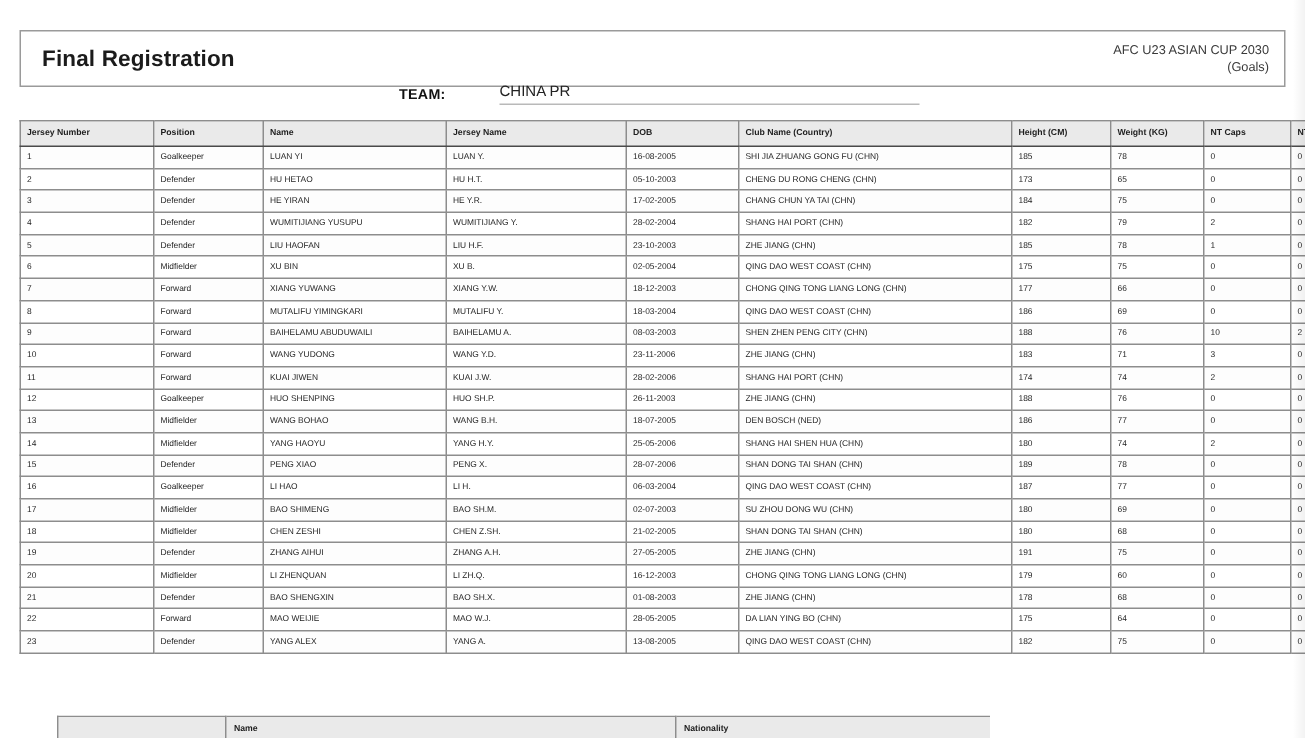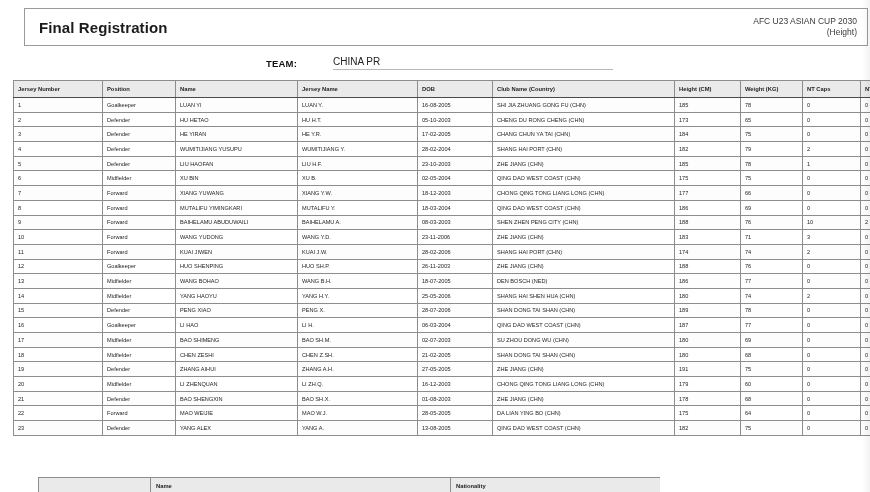--- a/index.html
+++ b/index.html
@@ -15,30 +15,29 @@
     width: 870px;
     height: 492px;
     background: #ffffff;
     padding: 0;
   }
 
   
   .title-bar {
     position: absolute;
     left: 13px;
-    top: 8px;
+    top: 20px;
     width: 844px;
     height: 38px;
     border: 1px solid #9a9a9a;
     background: #ffffff;
     display: flex;
     align-items: center;
     justify-content: space-between;
     padding: 0 10px 0 14px;
-    margin-left: 11px;
   }
   .title-bar .doc-title {
     font-size: 15px;
     font-weight: bold;
     color: #1b1b1b;
     letter-spacing: .1px;
   }
   .title-bar .doc-meta {
     text-align: right;
     font-size: 8.5px;
@@ -162,21 +161,21 @@
 </style>
 </head>
 <body>
 
 <div class="page">
 
   <div class="title-bar">
     <div class="doc-title">Final Registration</div>
     <div class="doc-meta">
       <div>AFC U23 ASIAN CUP 2030</div>
-      <div>(Height)</div>
+      <div>(Goals)</div>
     </div>
   </div>
 
   <div class="team-line">
     <span class="team-label">TEAM:</span>
     <span class="team-value">CHINA PR</span>
   </div>
 
   <div class="roster-wrap">
     <table class="roster">

